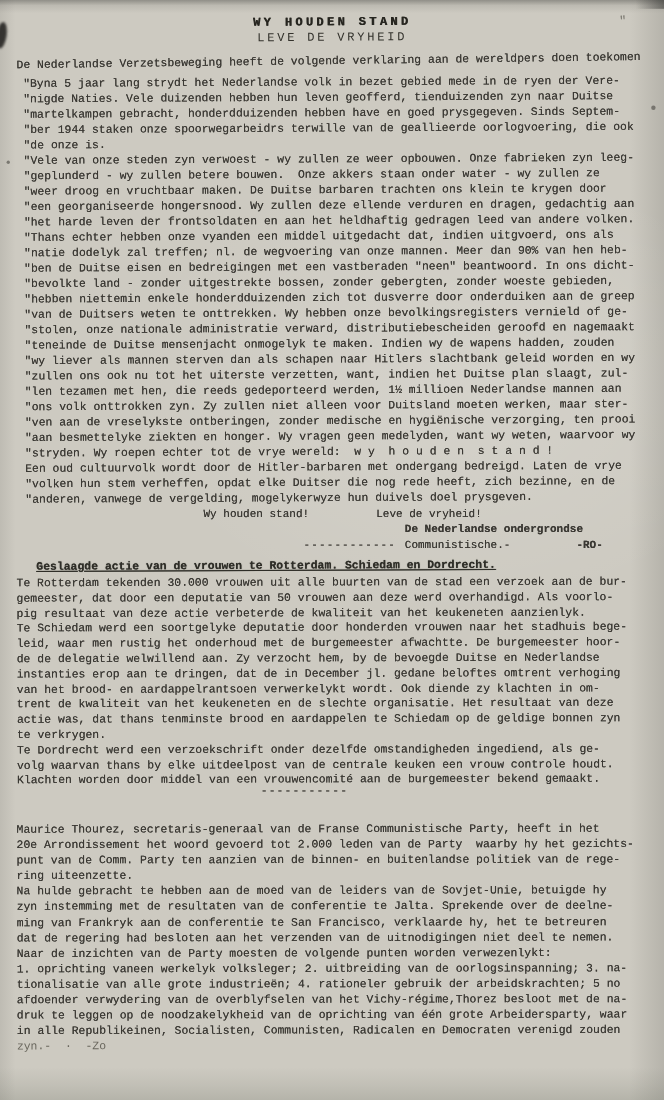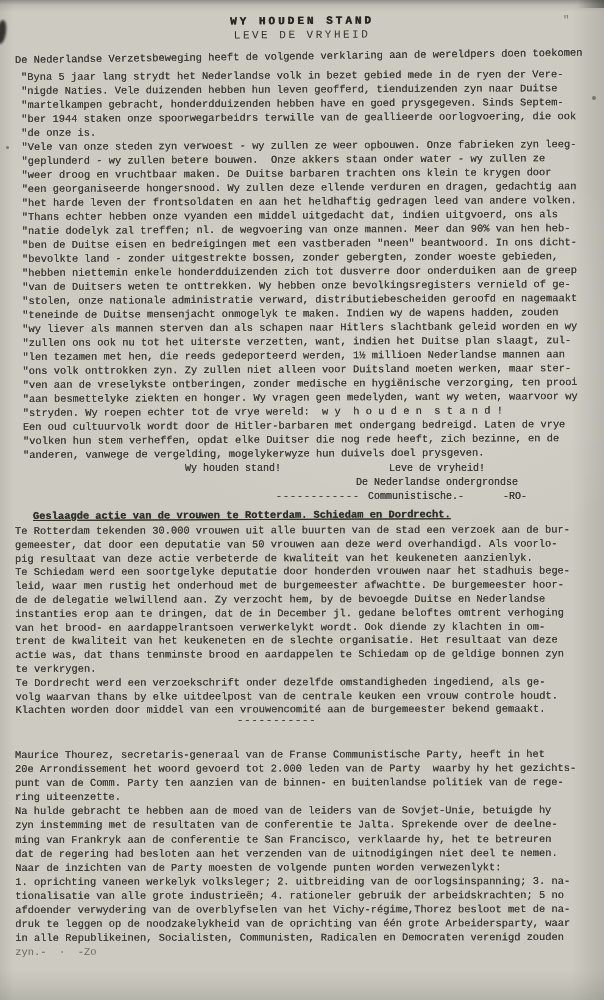--- a/index.html
+++ b/index.html
@@ -33,25 +33,25 @@
   .intro { position:absolute; top:53px; left:15px; transform:rotate(-0.75deg); transform-origin:left center; }
 
   .declaration { position:absolute; top:70px; left:21px; width:580px;
                  transform:rotate(-0.3deg); transform-origin:left top; }
   .declaration .line { height:14px; }
 
   .closing { position:absolute; top:460px; left:0; width:604px; height:50px; font-size:10px;padding-left:28px; }
   .closing span, .closing div { position:absolute; white-space:pre;
                                 text-shadow:0 0 0.6px rgba(55,53,48,0.85); }
   .c-left   { left:185px; top:2px; }
-  .c-right  { left:342px; top:2px;margin-left:47px; }
-  .c-org1   { left:356px; top:16px; }
+  .c-right  { left:342px; top:2px; }
+  .c-org1   { left:368px; top:16px;font-weight:bold; }
   .c-div    { left:276px; top:30px; letter-spacing:1px; color:#44423c; }
   .c-org2   { left:368px; top:30px; }
-  .c-ro     { left:503px; top:30px; }
+  .c-ro     { left:524px; top:30px;font-weight:bold; }
 
   .a2-heading { position:absolute; top:510px; left:33px; font-size:10.4px; font-weight:bold;
                 color:#2e2d27; text-decoration:underline; white-space:pre;
                 transform:rotate(-0.25deg); transform-origin:left center;
                 text-shadow:0 0 0.7px rgba(46,45,39,0.9); }
   .article2 { position:absolute; top:524px; left:15px; width:586px;
               transform:rotate(-0.15deg); transform-origin:left top; }
   .article2 .line { height:13.8px; }
 
   .divider2 { position:absolute; top:714px; left:237px; font-size:10.4px; letter-spacing:1px;

